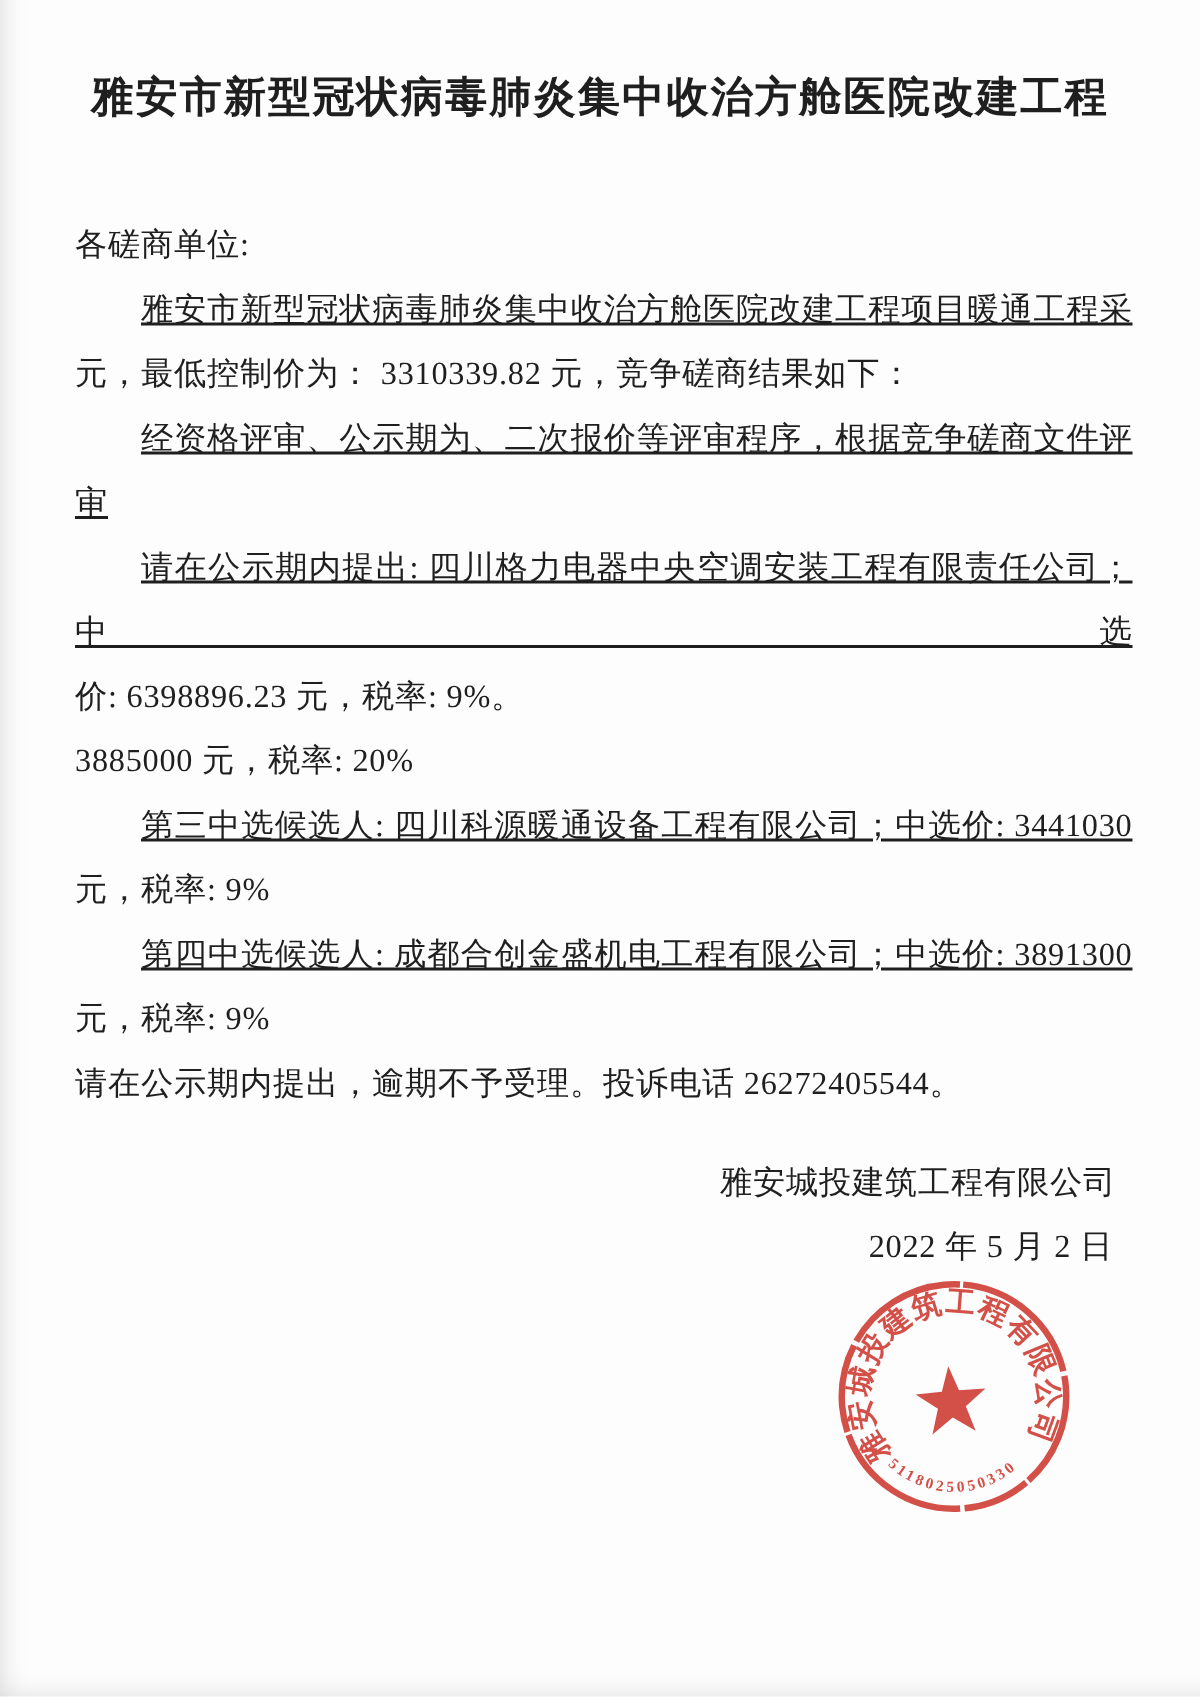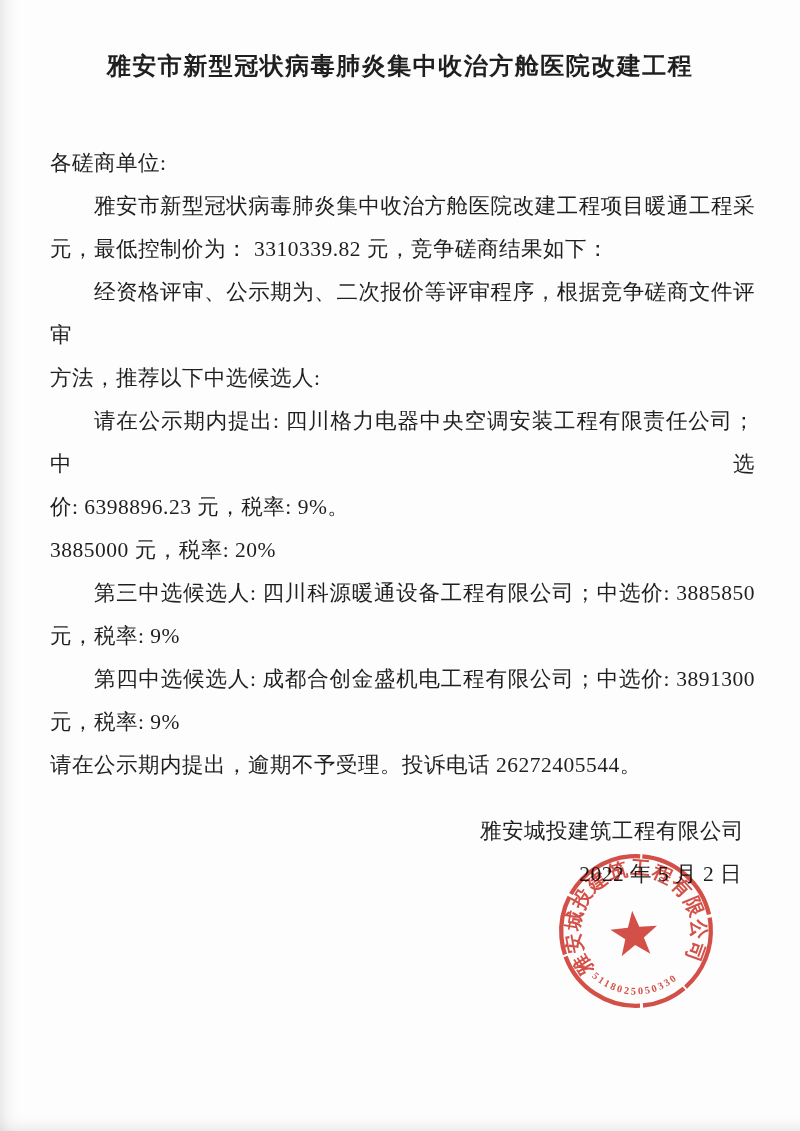--- a/index.html
+++ b/index.html
@@ -13,38 +13,39 @@
     height: 1131px;
     background: #fdfdfd;
     overflow: hidden;
     font-family: "Liberation Serif", "DejaVu Serif", serif;
     color: #1f1f1f;
     box-shadow: inset 14px -12px 22px -18px rgba(0,0,0,0.22);
   }
   .doc-title {
     padding-top: 46px;
     text-align: center;
-    font-size: 24px;
+    font-size: 28px;
     font-weight: 700;
     line-height: 40px;
     letter-spacing: 1.5px;
   }
   .content {
     margin: 56px 45px 0 50px;
     font-size: 21.5px;
   }
   .line {
     line-height: 43px;
     min-height: 43px;
     letter-spacing: 0.5px;
   }
   .line.i { text-indent: 44px; }
   .line.j {
     text-align: justify;
     text-align-last: justify;
+    text-decoration: underline;
   }
   .signature {
     margin-top: 23px;
     text-align: right;
   }
   .sig-company {
     line-height: 43px;
     font-size: 21.5px;
     margin-right: 11px;
     letter-spacing: 0.5px;
@@ -78,25 +79,24 @@
 
   <div class="doc-title">
     <div>雅安市新型冠状病毒肺炎集中收治方舱医院改建工程</div>
   </div>
 
   <div class="content">
     <div class="line">各磋商单位:</div>
     <div class="line i j">雅安市新型冠状病毒肺炎集中收治方舱医院改建工程项目暖通工程采</div>
     <div class="line">元，最低控制价为： 3310339.82 元，竞争磋商结果如下：</div>
     <div class="line i j">经资格评审、公示期为、二次报价等评审程序，根据竞争磋商文件评审</div>
-    <div class="line">方法，推荐以下中选候选人:</div>
     <div class="line i j">请在公示期内提出: 四川格力电器中央空调安装工程有限责任公司；中选</div>
     <div class="line">价: 6398896.23 元，税率: 9%。</div>
     <div class="line">3885000 元，税率: 20%</div>
-    <div class="line i j">第三中选候选人: 四川科源暖通设备工程有限公司；中选价: 3885850</div>
+    <div class="line i j">第三中选候选人: 四川科源暖通设备工程有限公司；中选价: 3441030</div>
     <div class="line">元，税率: 9%</div>
     <div class="line i j">第四中选候选人: 成都合创金盛机电工程有限公司；中选价: 3891300</div>
     <div class="line">元，税率: 9%</div>
     <div class="line">请在公示期内提出，逾期不予受理。投诉电话 26272405544。</div>
 
     <div class="signature">
       <div class="sig-company">雅安城投建筑工程有限公司</div>
       <div class="sig-date">2022 年 5 月 2 日</div>
     </div>
   </div>

